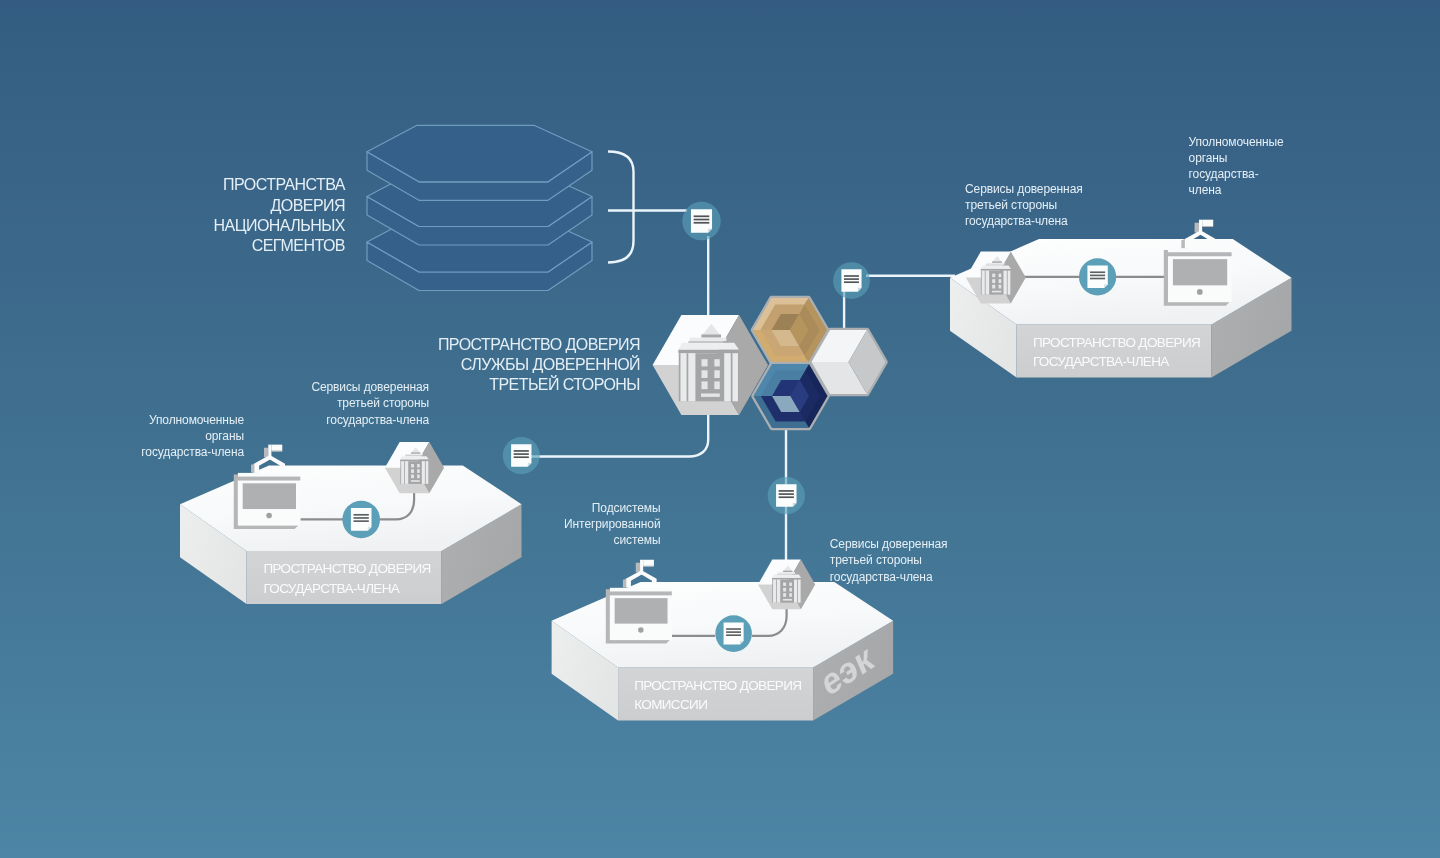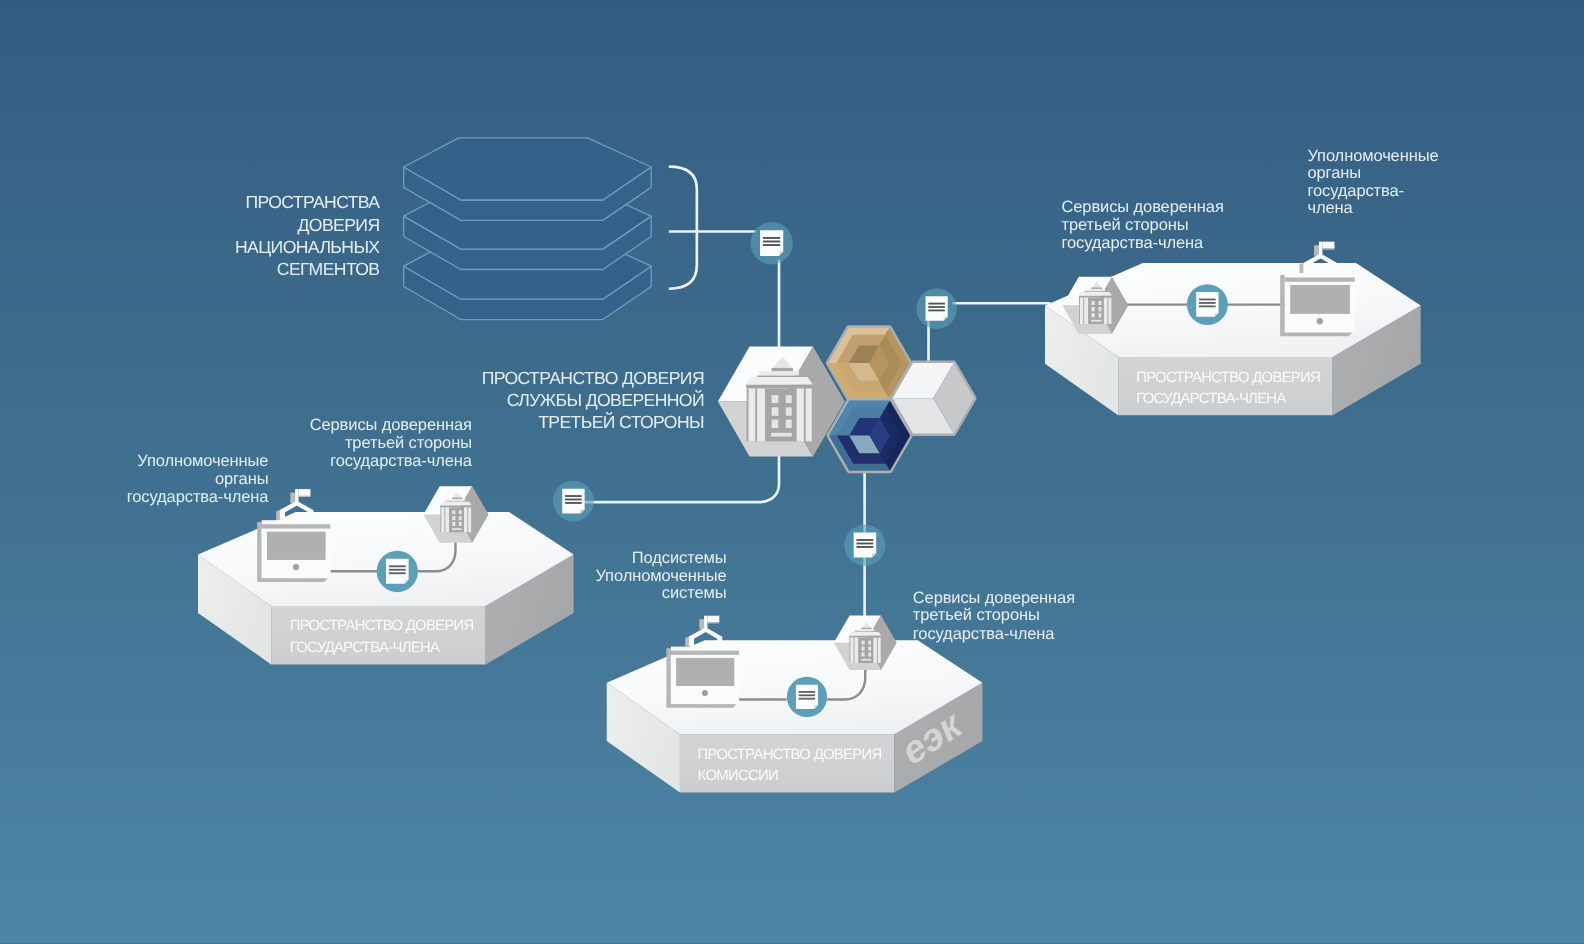--- a/index.html
+++ b/index.html
@@ -1,21 +1,21 @@
 <!DOCTYPE html>
 <html><head>
 <meta charset="utf-8">
 <style>
   html,body{margin:0;padding:0;background:#365C82;}
   body{width:1440px;height:858px;overflow:hidden;font-family:"Liberation Sans",sans-serif;}
   #stage{position:relative;width:1440px;height:858px;}
   svg#scene{display:block;position:absolute;left:0;top:0;}
   .lbl{position:absolute;color:#E4EFF6;white-space:pre;}
   .caps{font-size:16px;line-height:20.3px;letter-spacing:-0.55px;}
-  .mixed{font-size:15px;line-height:16.2px;letter-spacing:-0.1px;}
+  .mixed{font-size:12px;line-height:16.2px;letter-spacing:-0.1px;}
   .ralign{text-align:right;}
   .lalign{text-align:left;}
   .platcap{position:absolute;color:#FFFFFF;font-size:13.5px;line-height:19.6px;letter-spacing:-0.63px;white-space:pre;opacity:.92;}
 
 </style>
 </head>
 <body>
 
 <div id="stage">
 <svg id="scene" width="1440" height="858" viewBox="0 0 1440 858" xmlns="http://www.w3.org/2000/svg">
@@ -294,21 +294,21 @@
 органы
 государства-члена</div>
 <div class="lbl mixed lalign" style="left:965px;top:180.7px;width:260px">Сервисы доверенная
 третьей стороны
 государства-члена</div>
 <div class="lbl mixed lalign" style="left:1188.6px;top:133.6px;width:200px">Уполномоченные
 органы
 государства-
 члена</div>
 <div class="lbl mixed ralign" style="right:779.5px;top:500px;width:260px">Подсистемы
-Уполномоченные
+Интегрированной
 системы</div>
 <div class="lbl mixed lalign" style="left:829.8px;top:536.1px;width:260px">Сервисы доверенная
 третьей стороны
 государства-члена</div>
 <div class="platcap" style="left:1032.9px;top:332.6px;">ПРОСТРАНСТВО ДОВЕРИЯ
 ГОСУДАРСТВА-ЧЛЕНА</div>
 <div class="platcap" style="left:263.4px;top:559.3px;">ПРОСТРАНСТВО ДОВЕРИЯ
 ГОСУДАРСТВА-ЧЛЕНА</div>
 <div class="platcap" style="left:634.2px;top:675.8px;">ПРОСТРАНСТВО ДОВЕРИЯ
 КОМИССИИ</div>

